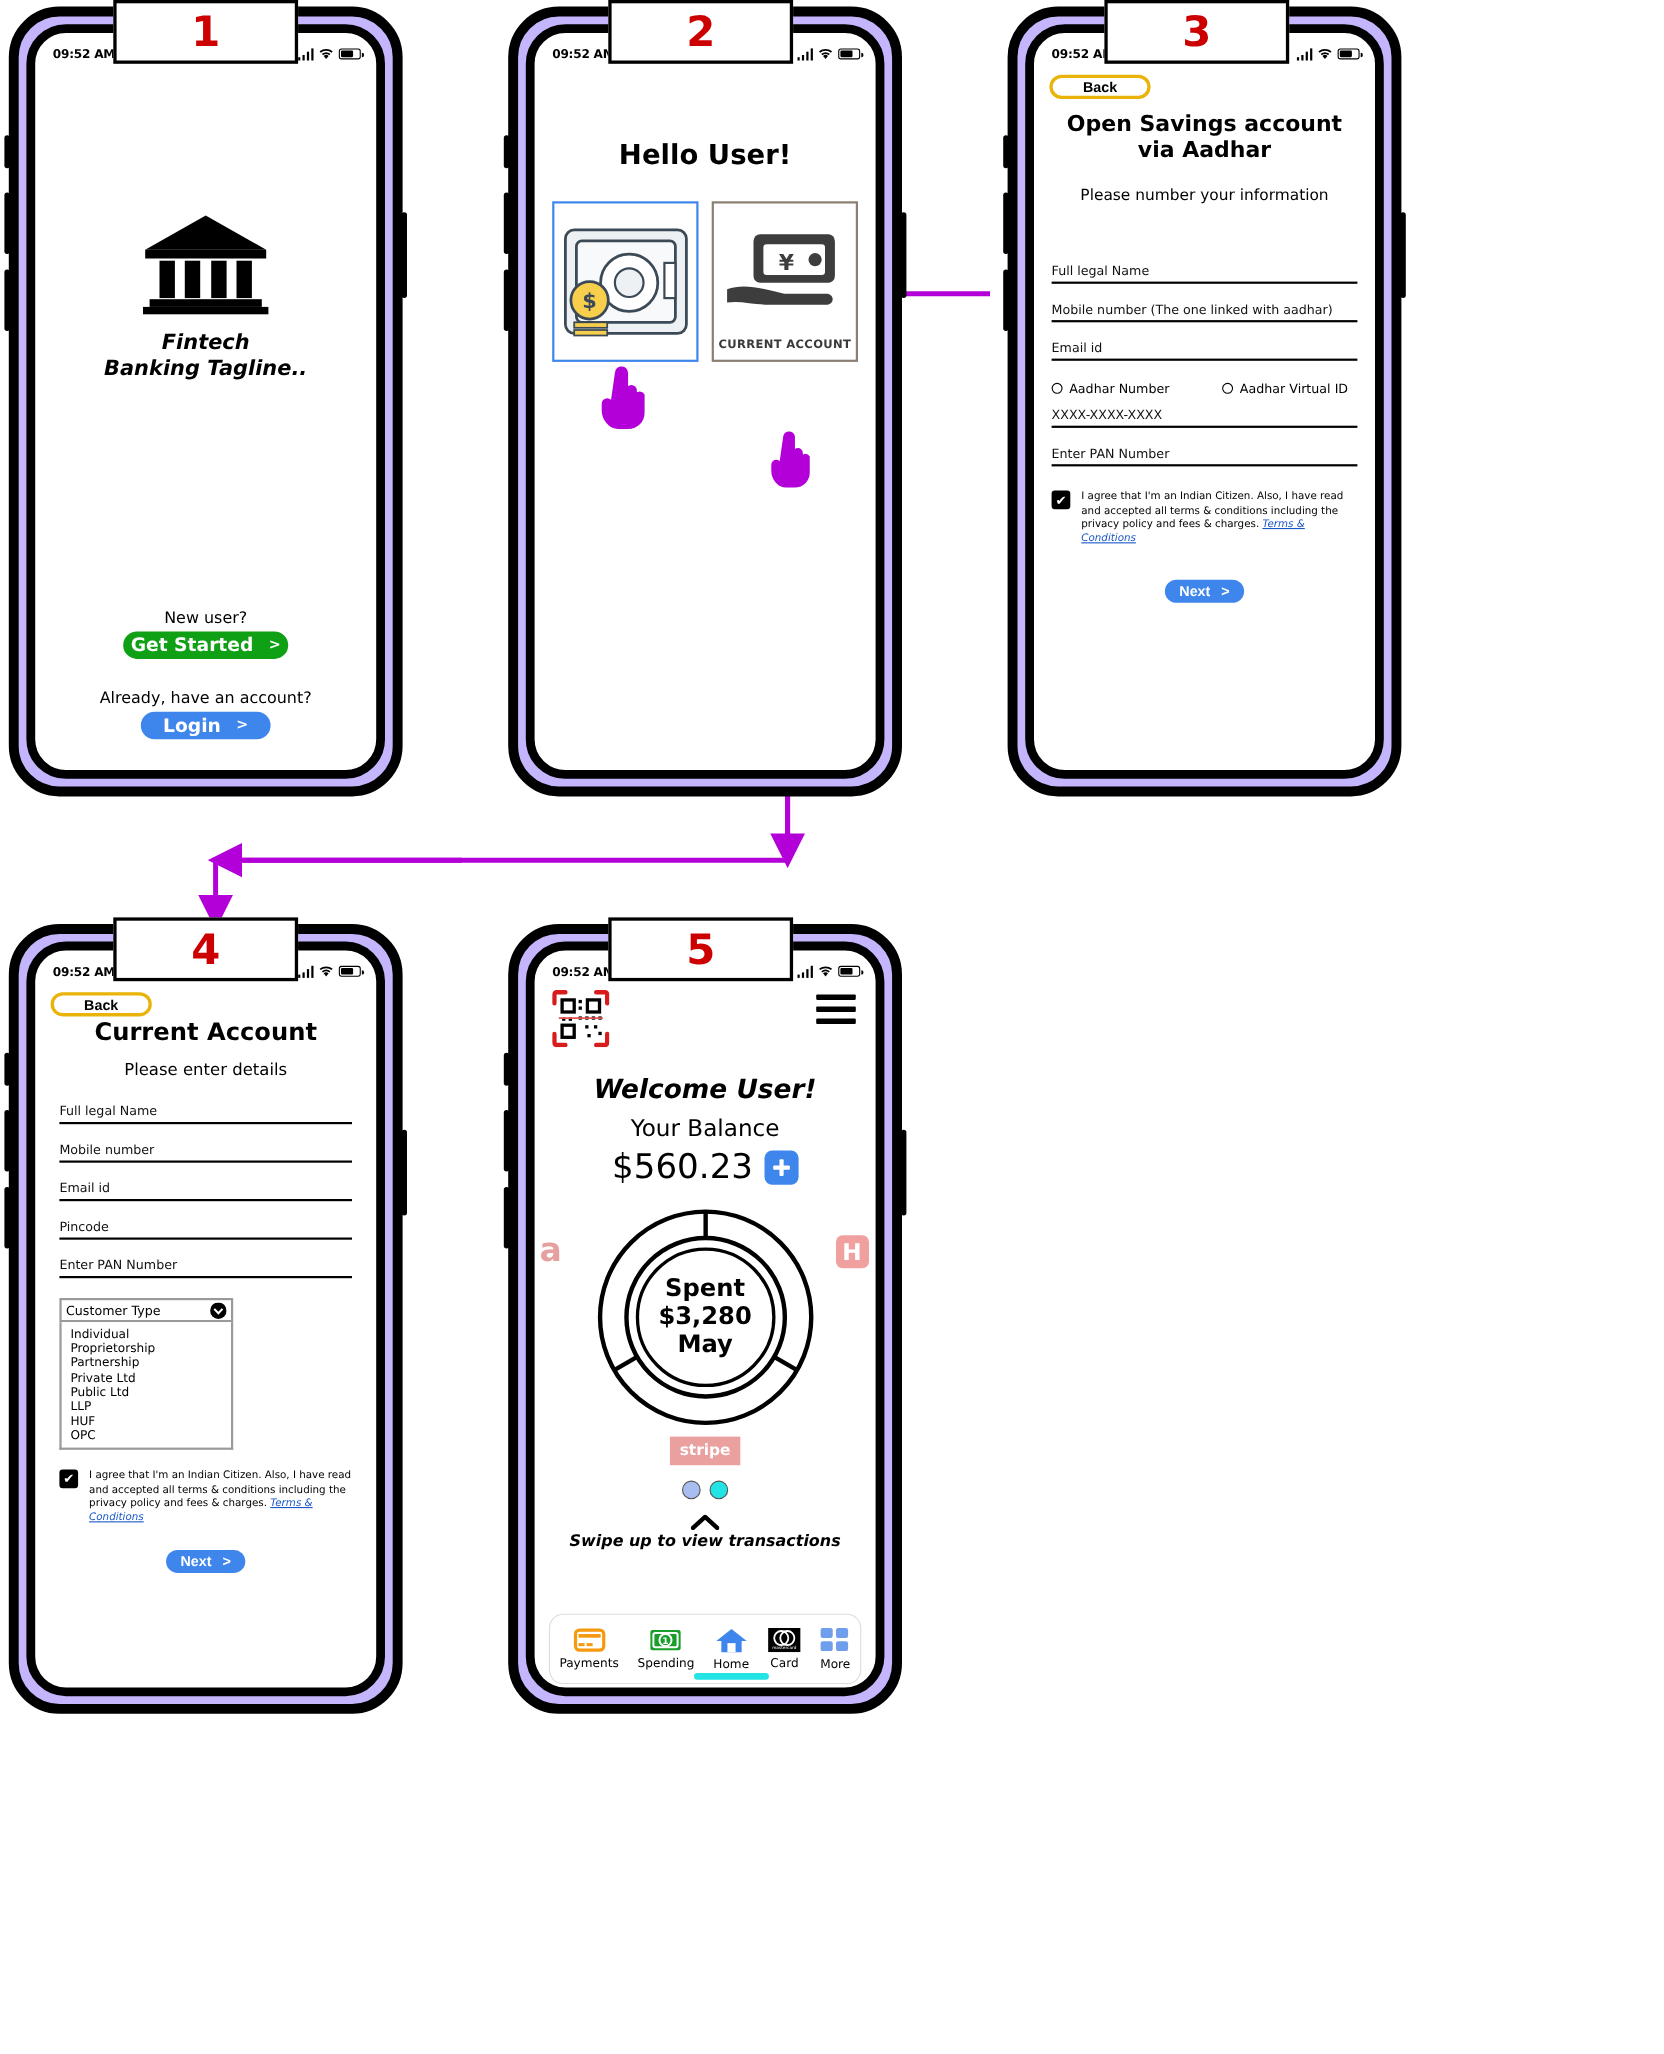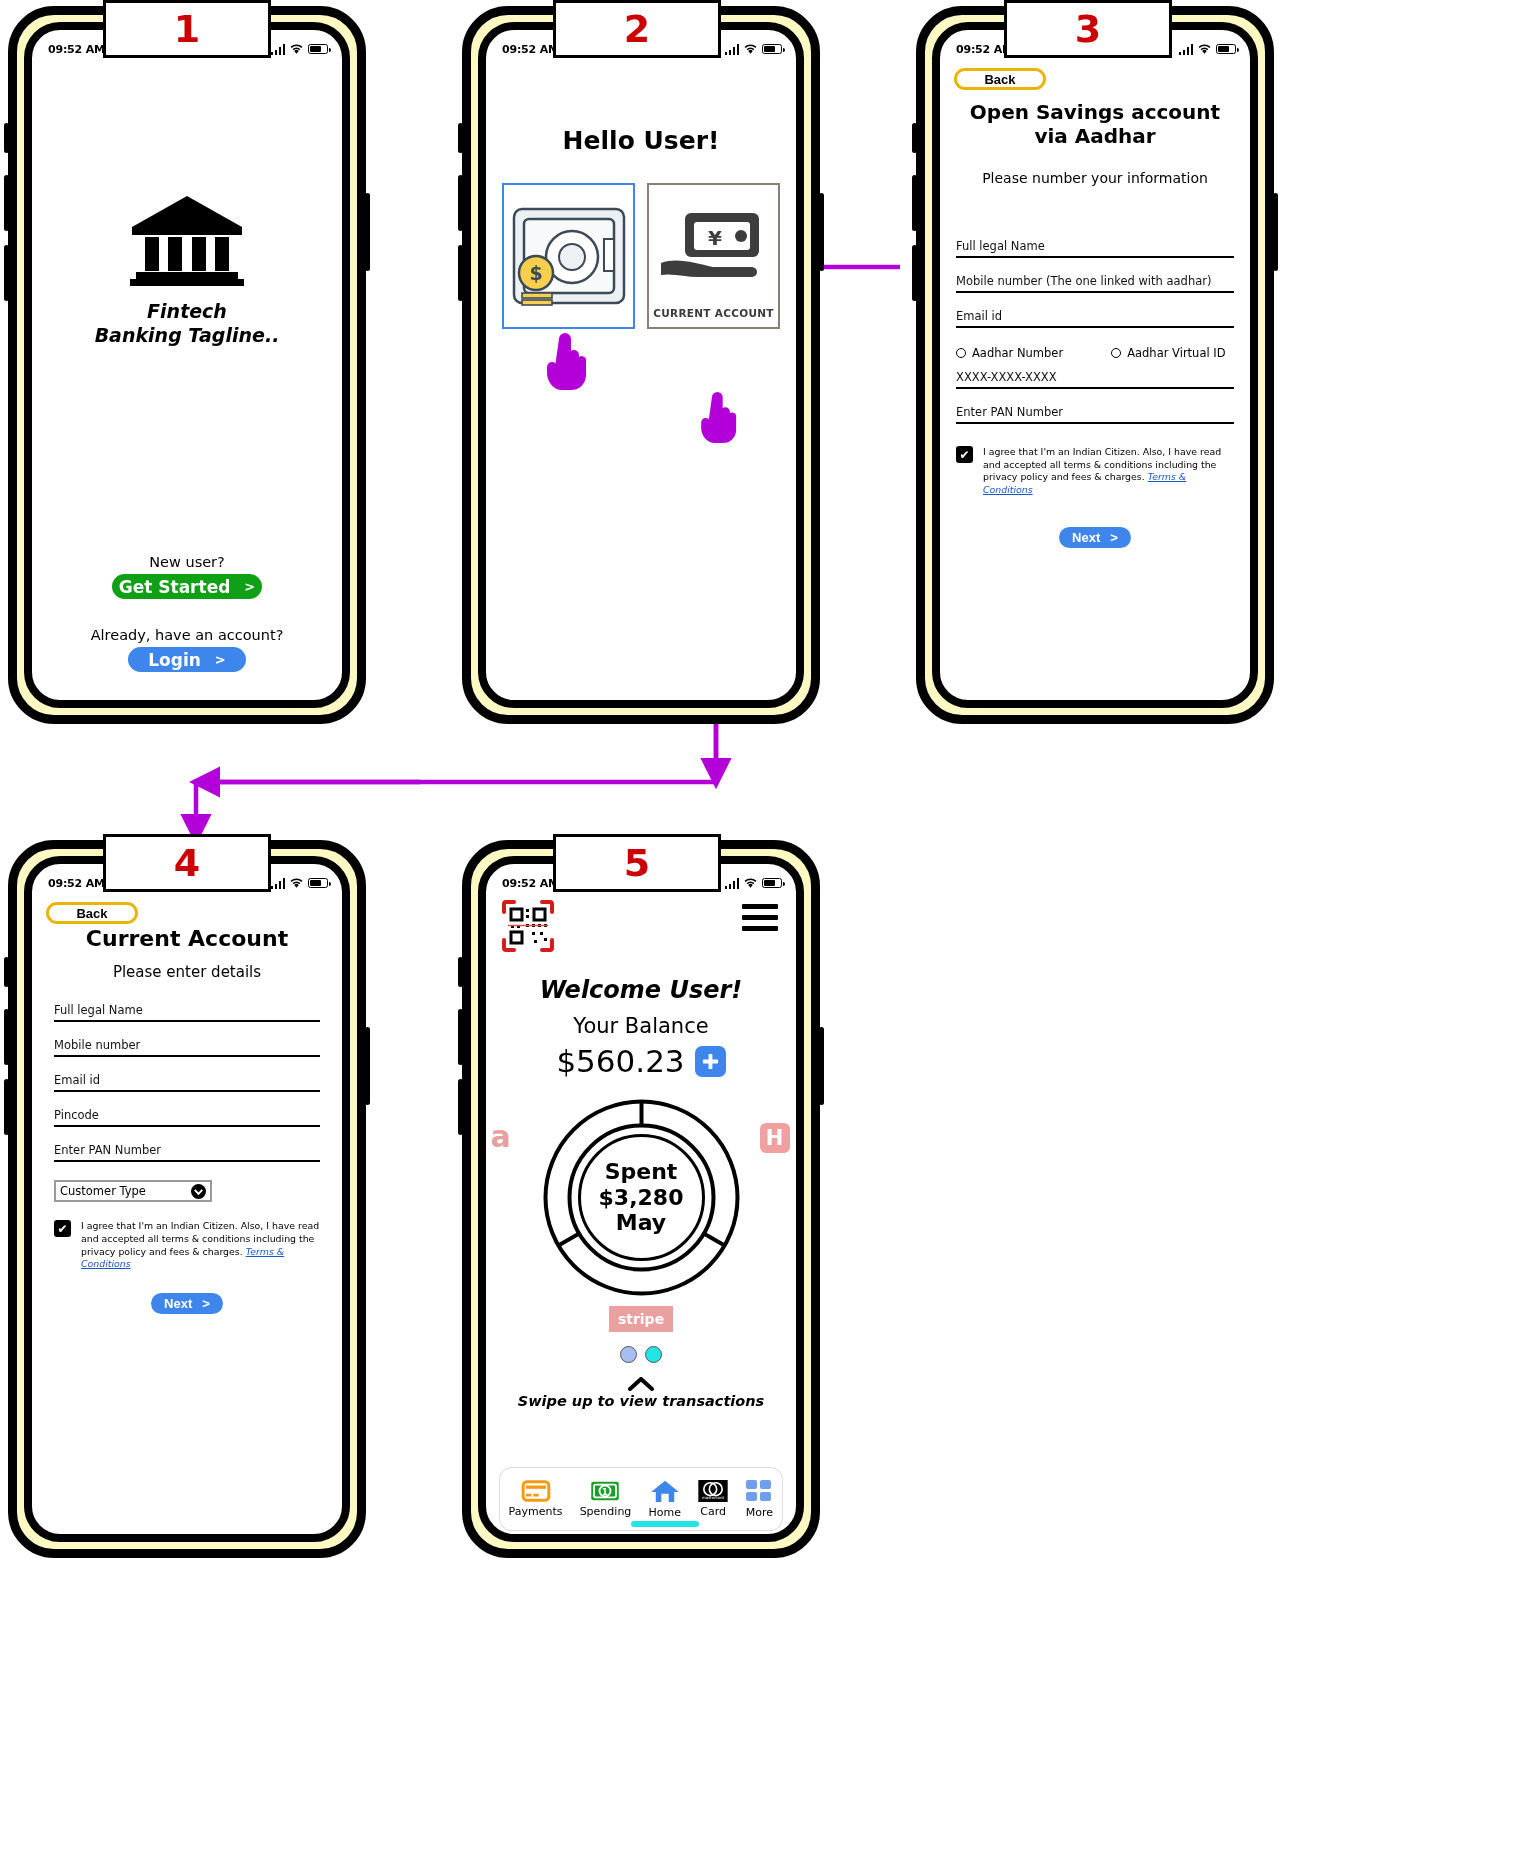--- a/index.html
+++ b/index.html
@@ -11,21 +11,21 @@
     overflow: hidden;
   }
   .canvas { position: absolute; inset: 0; }
 
   
   .phone {
     position: absolute;
     width: 358px; height: 718px;
     border: 9px solid #000;
     border-radius: 46px;
-    background: #fef9c3;
+    background: #c4b5fd;
     padding: 7px;
   }
   .phone .inner {
     width: 100%; height: 100%;
     border: 8px solid #000;
     border-radius: 36px;
     background: #fff;
     overflow: hidden;
     position: relative;
   }
@@ -467,20 +467,30 @@
             <div class="rule"></div>
           </div>
 
           <div class="select-box">
             <span>Customer Type</span>
             <svg width="15" height="15" viewBox="0 0 16 16">
               <circle cx="8" cy="8" r="8" fill="#000"></circle>
               <path d="M4 6.3 L8 10.5 L12 6.3" stroke="#fff" stroke-width="2" fill="none"></path>
             </svg>
           </div>
+          <ul class="select-list">
+            <li>Individual</li>
+            <li>Proprietorship</li>
+            <li>Partnership</li>
+            <li>Private Ltd</li>
+            <li>Public Ltd</li>
+            <li>LLP</li>
+            <li>HUF</li>
+            <li>OPC</li>
+          </ul>
 
           <div class="agree" style="margin-top:18px;">
             <span class="chk">✔</span>
             <p>
               <span>I agree that I'm an Indian Citizen. Also, I have read and accepted all terms &amp; conditions including the privacy policy and fees &amp; charges.</span>
               <a href="#">Terms &amp; Conditions</a>
             </p>
           </div>
 
           <div class="next-wrap" style="margin-top:22px;">

